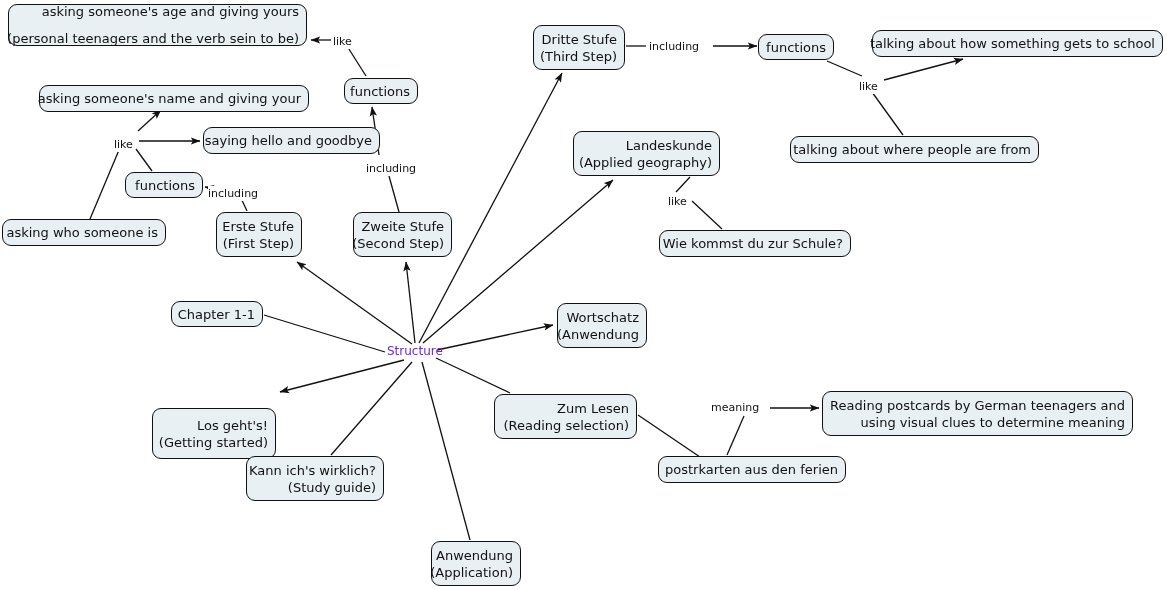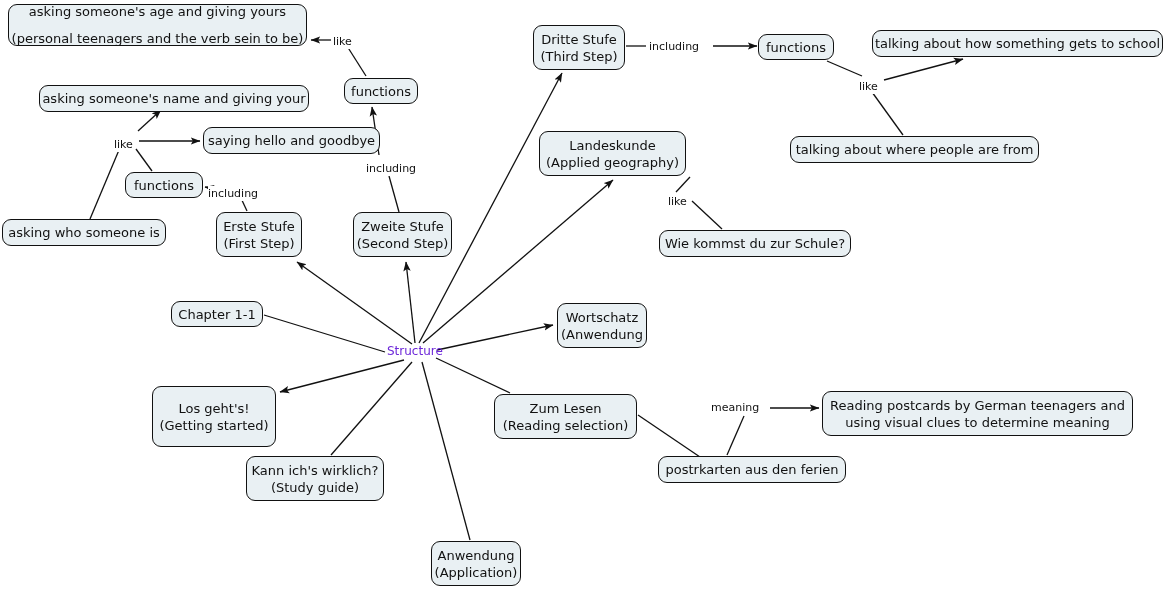--- a/index.html
+++ b/index.html
@@ -27,21 +27,21 @@
     box-sizing: border-box;
     background: #e9f0f3;
     border: 1.4px solid #111111;
     border-radius: 9px;
     color: #111111;
     font-size: 13px;
     line-height: 17px;
     text-align: center;
     display: flex;
     flex-direction: column;
-    align-items: center;
+    align-items: flex-end;
     justify-content: center;
     white-space: pre;
     padding: 2px 7px;
   }
   .node .ln { display: block; }
   .node.wide-gap { line-height: 27px; }
   .plain-label {
     position: absolute;
     font-size: 12px;
     line-height: 15px;
@@ -120,25 +120,25 @@
   <div class="node" style="left: 203px; top: 127px; width: 177px; height: 27px;"><span class="ln">saying hello and goodbye</span></div>
   <div class="node" style="left: 125px; top: 172px; width: 78px; height: 26px;"><span class="ln">functions</span></div>
   <div class="node" style="left: 2px; top: 219px; width: 164px; height: 27px;"><span class="ln">asking who someone is</span></div>
   <div class="node" style="left: 344px; top: 78px; width: 74px; height: 26px;"><span class="ln">functions</span></div>
   <div class="node" style="left: 216px; top: 212px; width: 86px; height: 45px;"><span class="ln">Erste Stufe</span><span class="ln">(First Step)</span></div>
   <div class="node" style="left: 353px; top: 212px; width: 99px; height: 45px;"><span class="ln">Zweite Stufe</span><span class="ln">(Second Step)</span></div>
   <div class="node" style="left: 533px; top: 25px; width: 92px; height: 45px;"><span class="ln">Dritte Stufe</span><span class="ln">(Third Step)</span></div>
   <div class="node" style="left: 758px; top: 34px; width: 76px; height: 26px;"><span class="ln">functions</span></div>
   <div class="node" style="left: 872px; top: 30px; width: 291px; height: 27px;"><span class="ln">talking about how something gets to school</span></div>
   <div class="node" style="left: 790px; top: 136px; width: 249px; height: 27px;"><span class="ln">talking about where people are from</span></div>
-  <div class="node" style="left: 539px; top: 131px; width: 147px; height: 45px;"><span class="ln">Landeskunde</span><span class="ln">(Applied geography)</span></div>
+  <div class="node" style="left: 573px; top: 131px; width: 147px; height: 45px;"><span class="ln">Landeskunde</span><span class="ln">(Applied geography)</span></div>
   <div class="node" style="left: 659px; top: 230px; width: 192px; height: 27px;"><span class="ln">Wie kommst du zur Schule?</span></div>
   <div class="node" style="left: 171px; top: 301px; width: 92px; height: 26px;"><span class="ln">Chapter 1-1</span></div>
   <div class="node" style="left: 557px; top: 303px; width: 90px; height: 45px;"><span class="ln">Wortschatz</span><span class="ln">(Anwendung</span></div>
-  <div class="node" style="left: 152px; top: 386px; width: 124px; height: 61px;"><span class="ln">Los geht's!</span><span class="ln">(Getting started)</span></div>
+  <div class="node" style="left: 152px; top: 408px; width: 124px; height: 51px;"><span class="ln">Los geht's!</span><span class="ln">(Getting started)</span></div>
   <div class="node" style="left: 494px; top: 394px; width: 143px; height: 45px;"><span class="ln">Zum Lesen</span><span class="ln">(Reading selection)</span></div>
   <div class="node" style="left: 822px; top: 391px; width: 311px; height: 45px;"><span class="ln">Reading postcards by German teenagers and</span><span class="ln">using visual clues to determine meaning</span></div>
   <div class="node" style="left: 246px; top: 456px; width: 138px; height: 45px;"><span class="ln">Kann ich's wirklich?</span><span class="ln">(Study guide)</span></div>
   <div class="node" style="left: 658px; top: 456px; width: 188px; height: 27px;"><span class="ln">postrkarten aus den ferien</span></div>
   <div class="node" style="left: 431px; top: 541px; width: 90px; height: 45px;"><span class="ln">Anwendung</span><span class="ln">(Application)</span></div>
 
   <div class="plain-label" style="left: 387px; top: 344px;">Structure</div>
 
   <div class="edge-label" style="left: 333px; top: 34px;">like</div>
   <div class="edge-label" style="left: 366px; top: 161px;">including</div>

